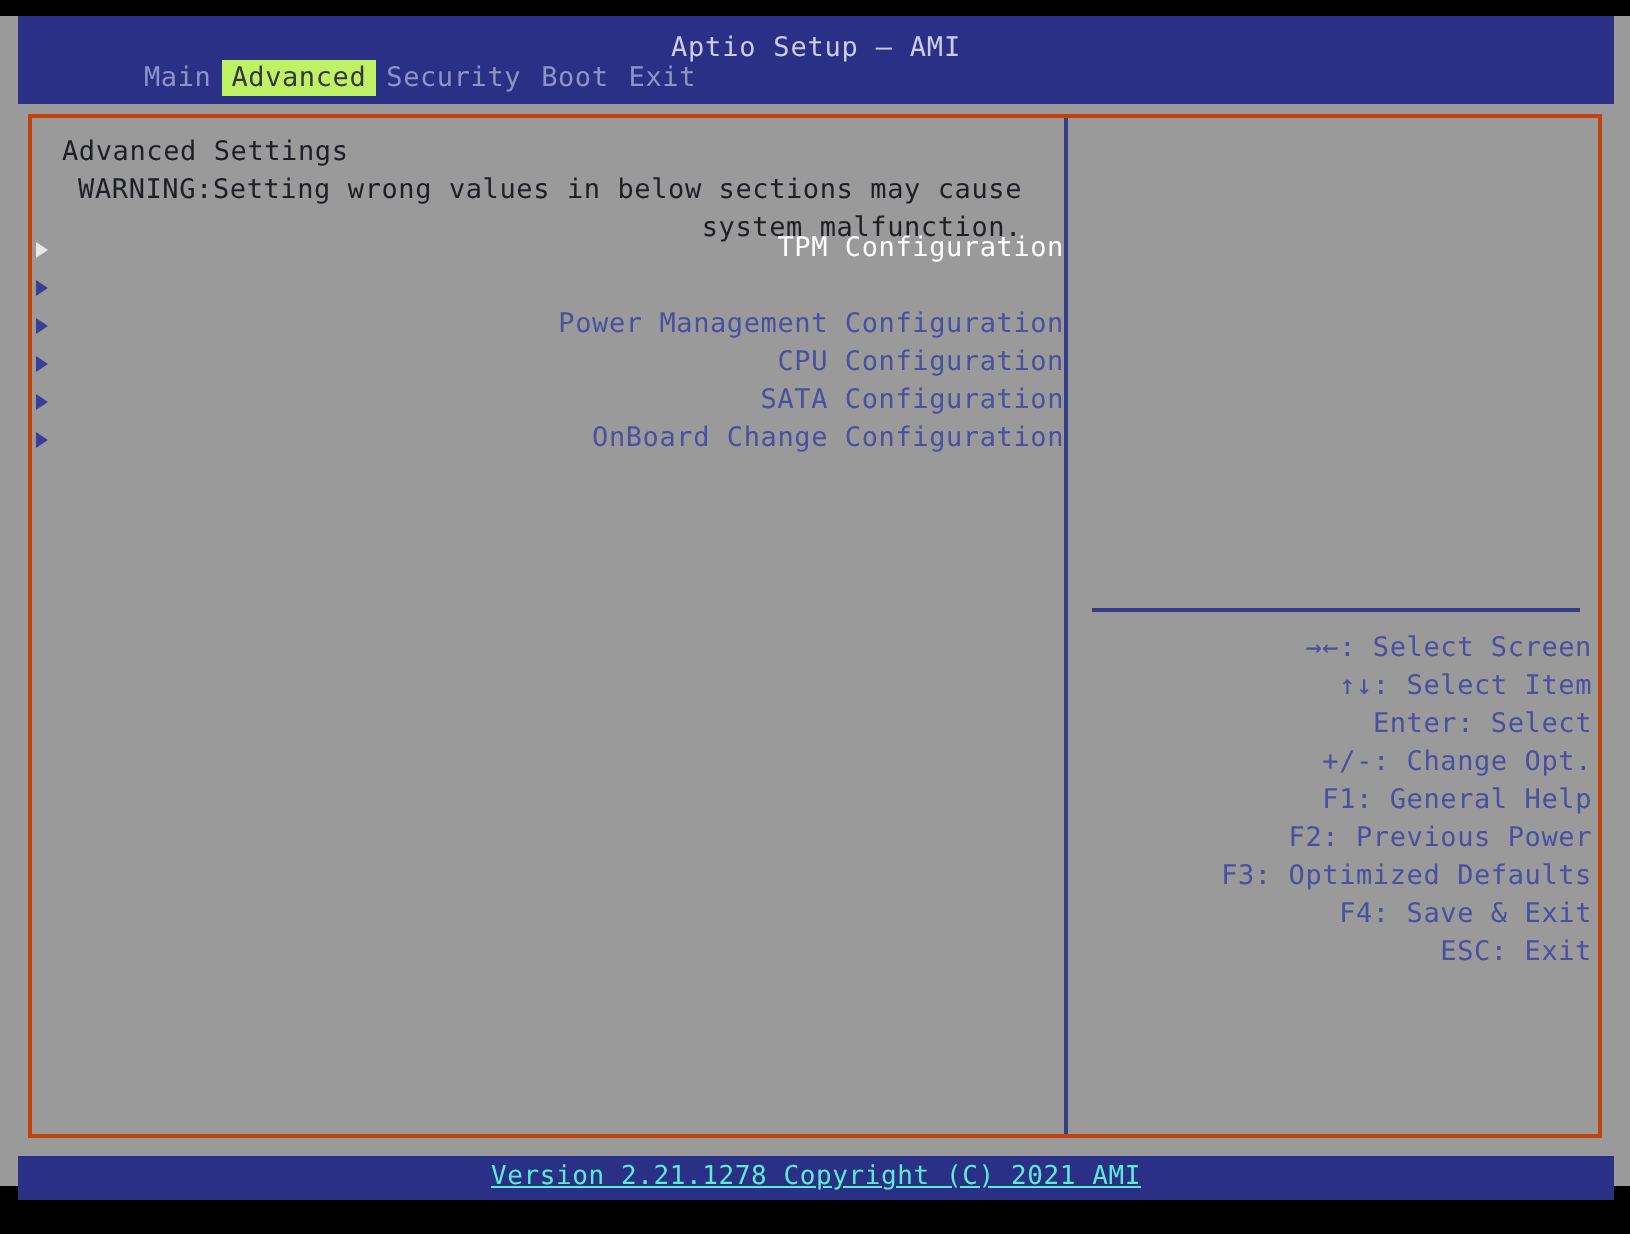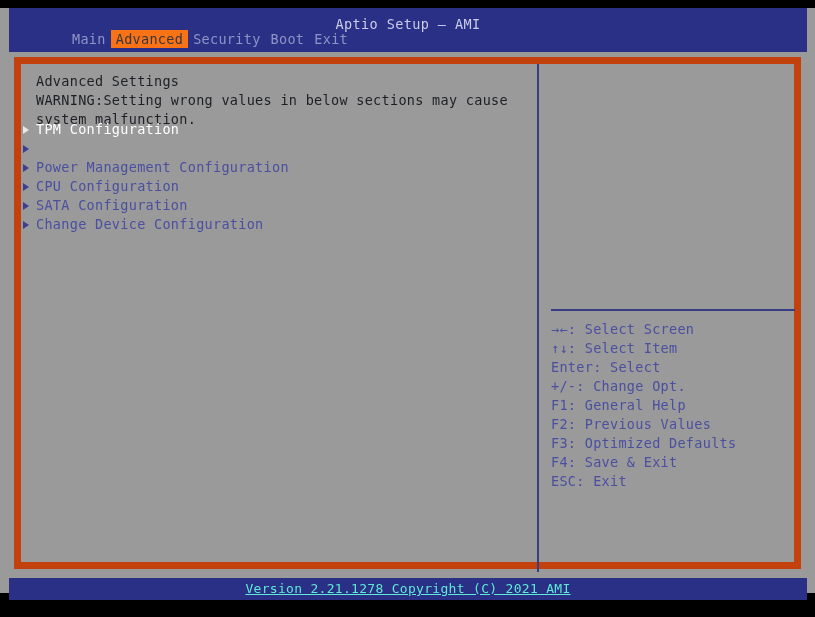--- a/index.html
+++ b/index.html
@@ -66,35 +66,36 @@
   }
   .tab {
     color: #8e94c4;
     font-size: 13.5px;
     line-height: 18px;
     padding: 0 5px;
     white-space: pre;
     letter-spacing: 0.3px;
   }
   .tab.active {
-    background: #f97316;
+    background: #bef264;
     color: #35373d;
     text-align: center;
   }
 
   
   #frame {
     position: absolute;
     left: 14px;
     top: 57px;
     width: 787px;
     height: 512px;
     background: #9a9a9a;
-    border: 7px solid #c2410c;
+    border: 2px solid #c2410c;
     box-sizing: border-box;
+    text-align: right;
   }
 
   
   #divider {
     position: absolute;
     left: 516px;
     top: 0;
     width: 2px;
     height: 508px;
     background: #373c84;
@@ -244,33 +245,33 @@
     <div id="left-pane">
       <div id="settings-heading">Advanced Settings</div>
       <div id="warning-text">WARNING:Setting wrong values in below sections may cause
 system malfunction.</div>
       <div id="menu">
           <div class="menu-item selected"><span class="tri"></span><span>TPM Configuration</span></div>
           <div class="menu-item"><span class="tri"></span></div>
           <div class="menu-item"><span class="tri"></span><span>Power Management Configuration</span></div>
           <div class="menu-item"><span class="tri"></span><span>CPU Configuration</span></div>
           <div class="menu-item"><span class="tri"></span><span>SATA Configuration</span></div>
-          <div class="menu-item"><span class="tri"></span><span>Change Device Configuration</span></div>
+          <div class="menu-item"><span class="tri"></span><span>OnBoard Change Configuration</span></div>
         </div>
     </div>
 
     <div id="right-pane">
       <div id="help-rule"></div>
       <div id="help-list">
           <div class="help-line">→←: Select Screen</div>
           <div class="help-line">↑↓: Select Item</div>
           <div class="help-line">Enter: Select</div>
           <div class="help-line">+/-: Change Opt.</div>
           <div class="help-line">F1: General Help</div>
-          <div class="help-line">F2: Previous Values</div>
+          <div class="help-line">F2: Previous Power</div>
           <div class="help-line">F3: Optimized Defaults</div>
           <div class="help-line">F4: Save &amp; Exit</div>
           <div class="help-line">ESC: Exit</div>
         </div>
     </div>
 
   </div>
 
   <div id="footer">
     <div id="footer-text">Version 2.21.1278 Copyright (C) 2021 AMI</div>

